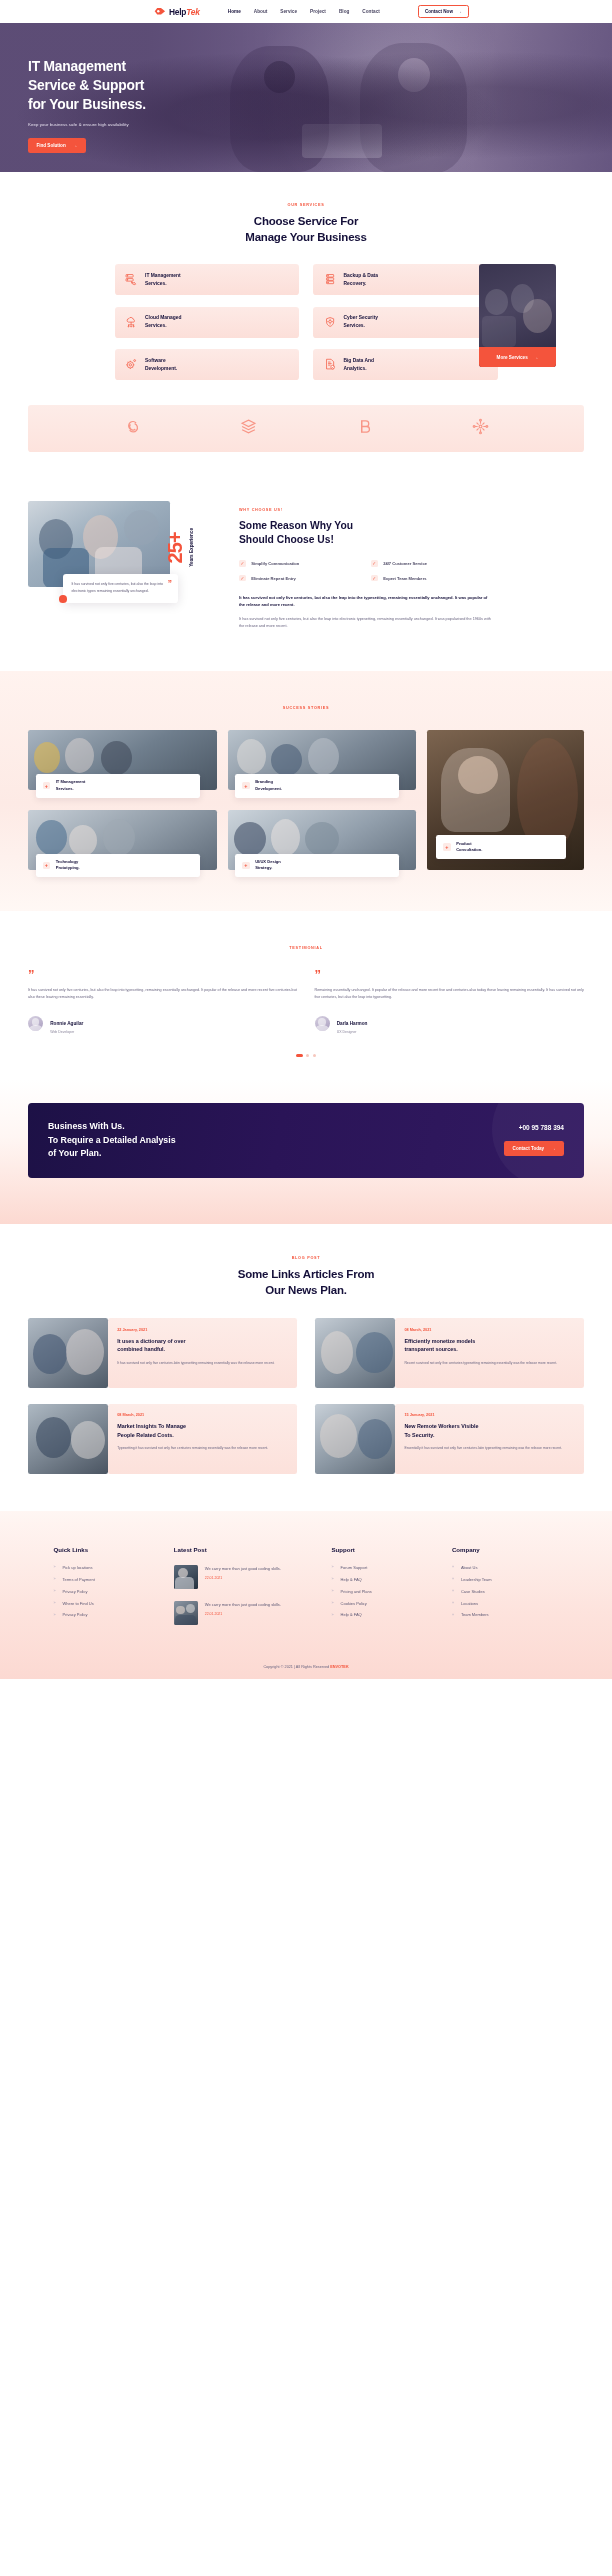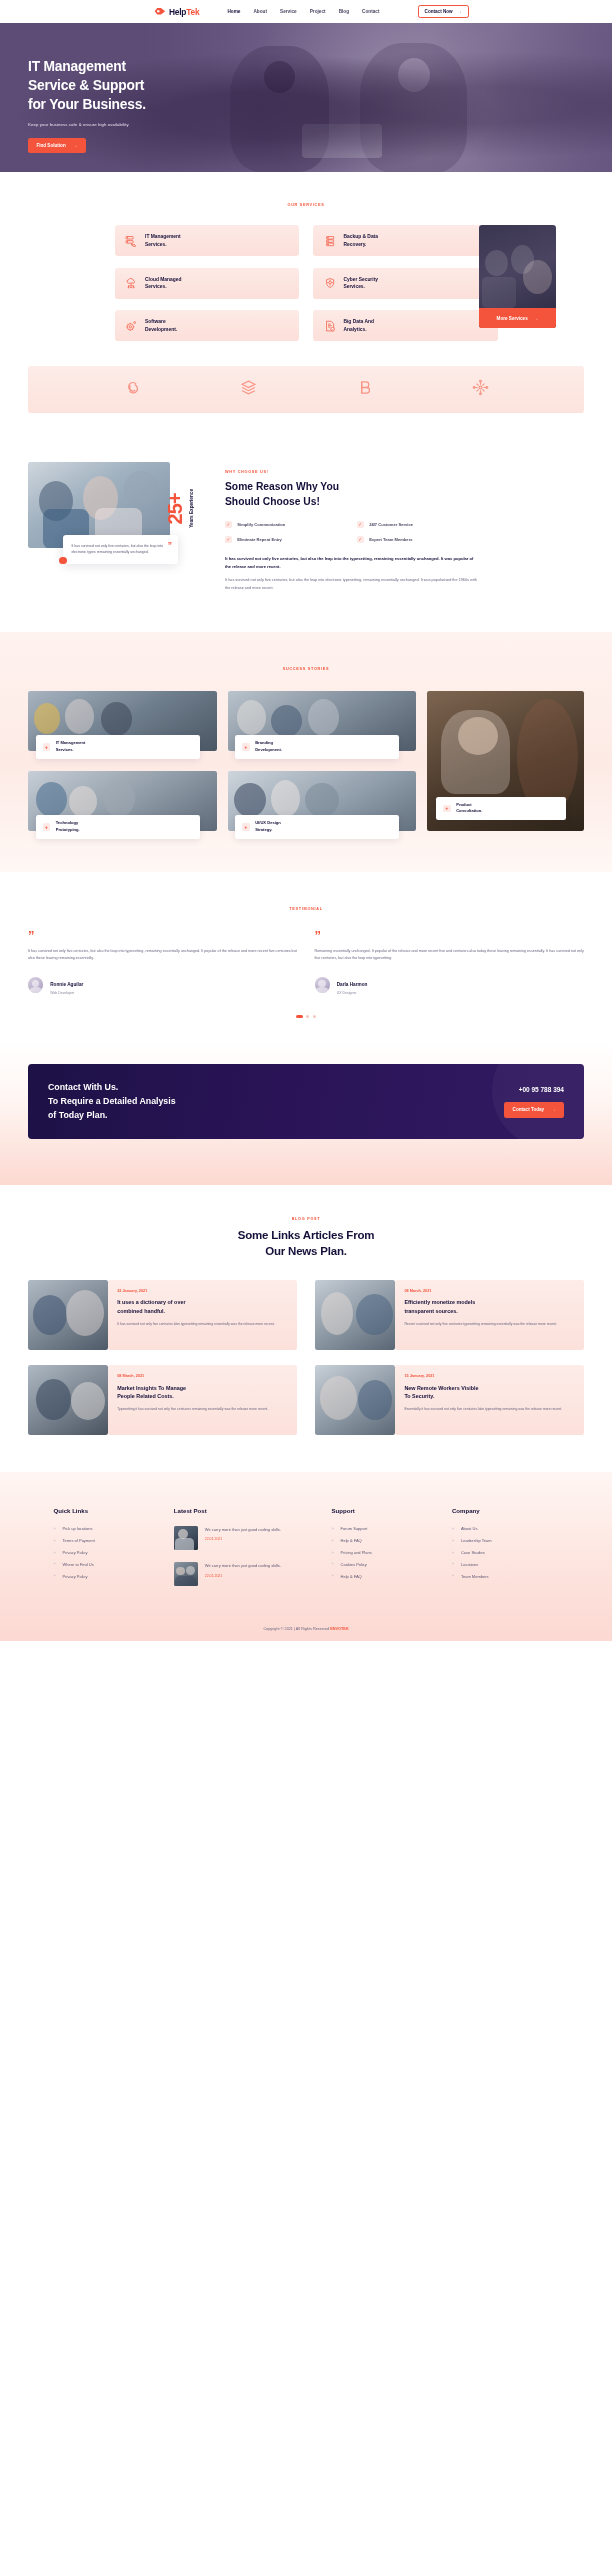--- a/index.html
+++ b/index.html
@@ -16,21 +16,21 @@
   
   .header {
     height:23px; display:flex; align-items:center;
     background:#fff; padding:0 27.6px;
   }
   .brand { display:flex; align-items:center; gap:3.1px; margin-left:126px;}
   .brand-mark { width:12.2px; height:8.4px; position:relative; }
   .brand-mark svg { display:block; }
   .brand-txt { font-size:8.4px; font-weight:bold; letter-spacing:-0.2px; }
   .brand-txt .b1 { color:#15103a; }
-  .brand-txt .b2 { color:#f4543c; }
+  .brand-txt .b2 { color:#f4543c;font-style:italic; }
   .nav { display:flex; gap:13px; margin-left:28px; }
   .nav a { font-size:4.7px; color:#4b4763; text-decoration:none; font-weight:600; }
   .nav a.active { color:#15103a; font-weight:700; }
   .cta-outline {
     margin-left:38px; border:0.8px solid #f4543c; border-radius:2.3px;
     padding:3.1px 6.1px; display:flex; align-items:center; gap:4.6px;
     font-size:4.6px; font-weight:700; color:#15103a; background:#fff;
   }
   .cta-outline .arw { color:#15103a; font-size:4.6px; }
 
@@ -117,21 +117,21 @@
     font-size:4.7px; font-weight:700; color:#15103a;
   }
   .quote-card{
     position:absolute; left:35px; top:73px; width:115px;
     background:#fff; border-radius:3.1px; box-shadow:0 1.5px 10.7px rgba(30,10,40,.13);
     padding:7.7px 8.4px 8.4px; 
   }
   .quote-card p{ font-size:3.5px; line-height:1.85; color:#5d5874;}
   .qmark{ position:absolute; right:6.1px; top:5.4px; color:#f4543c; font-size:8.4px; font-weight:bold; line-height:1;}
   .qdot{ position:absolute; left:-3.8px; top:21.4px; width:7.7px; height:7.7px; border-radius:50%; background:#f4543c;}
-  .why-body{ width:253px; margin-left:32px; padding-top:7.7px;}
+  .why-body{ width:253px; margin-left:46px; padding-top:7.7px;}
   .why-body .eyebrow{ text-align:left;}
   .why-body h2{ text-align:left; font-size:10.3px; line-height:1.42; font-weight:bold; color:#15103a; margin-top:6.1px;}
   .feat-grid{ display:grid; grid-template-columns:1fr 1fr; gap:7.7px 10.7px; margin-top:12.2px;}
   .feat{ display:flex; align-items:center; gap:5.4px;}
   .feat .ck{ width:6.9px; height:6.9px; border-radius:1.5px; background:#fdeae6; color:#f4543c;
      font-size:4.6px; display:flex; align-items:center; justify-content:center;}
   .feat span.txt{ font-size:4.1px; color:#4b4763; font-weight:600;}
   .why-lead{ margin-top:12.2px; font-size:4.1px; line-height:1.85; font-weight:bold; color:#15103a;}
   .why-para{ margin-top:6.9px; font-size:3.8px; line-height:2; color:#6a6580;}
 
@@ -261,20 +261,24 @@
       <p>Keep your business safe &amp; ensure high availability</p>
       <div class="btn-primary">
         <span>Find Solution</span>
         <span>→</span>
       </div>
     </div>
   </div>
 
   <div class="services">
     <div class="eyebrow">OUR SERVICES</div>
+    <div class="sec-title">
+      <span>Choose Service For</span><br>
+      <span>Manage Your Business</span>
+    </div>
 
     <div class="svc-wrap">
       <div class="svc-grid">
 
         <div class="svc-card">
           <span class="svc-icon">
             <svg viewBox="0 0 24 24" fill="none" stroke="#f4543c" stroke-width="1.4">
                 <rect x="2" y="3" width="14" height="5" rx="1"></rect>
                 <rect x="2" y="11" width="14" height="5" rx="1"></rect>
                 <circle cx="5" cy="5.5" r=".8" fill="#f4543c"></circle>
@@ -581,23 +585,23 @@
     <div class="dots">
       <i class="on"></i>
       <i></i>
       <i></i>
     </div>
   </div>
 
   <div class="contact-sec">
     <div class="contact-band">
       <h3>
-        <span>Contact With Us.</span><br>
+        <span>Business With Us.</span><br>
         <span>To Require a Detailed Analysis</span><br>
-        <span>of Today Plan.</span>
+        <span>of Your Plan.</span>
       </h3>
       <div class="contact-right">
         <div class="phone">+00 95 788 394</div>
         <div class="btn-contact">
           <span>Contact Today</span>
           <span>→</span>
         </div>
       </div>
     </div>
   </div>

